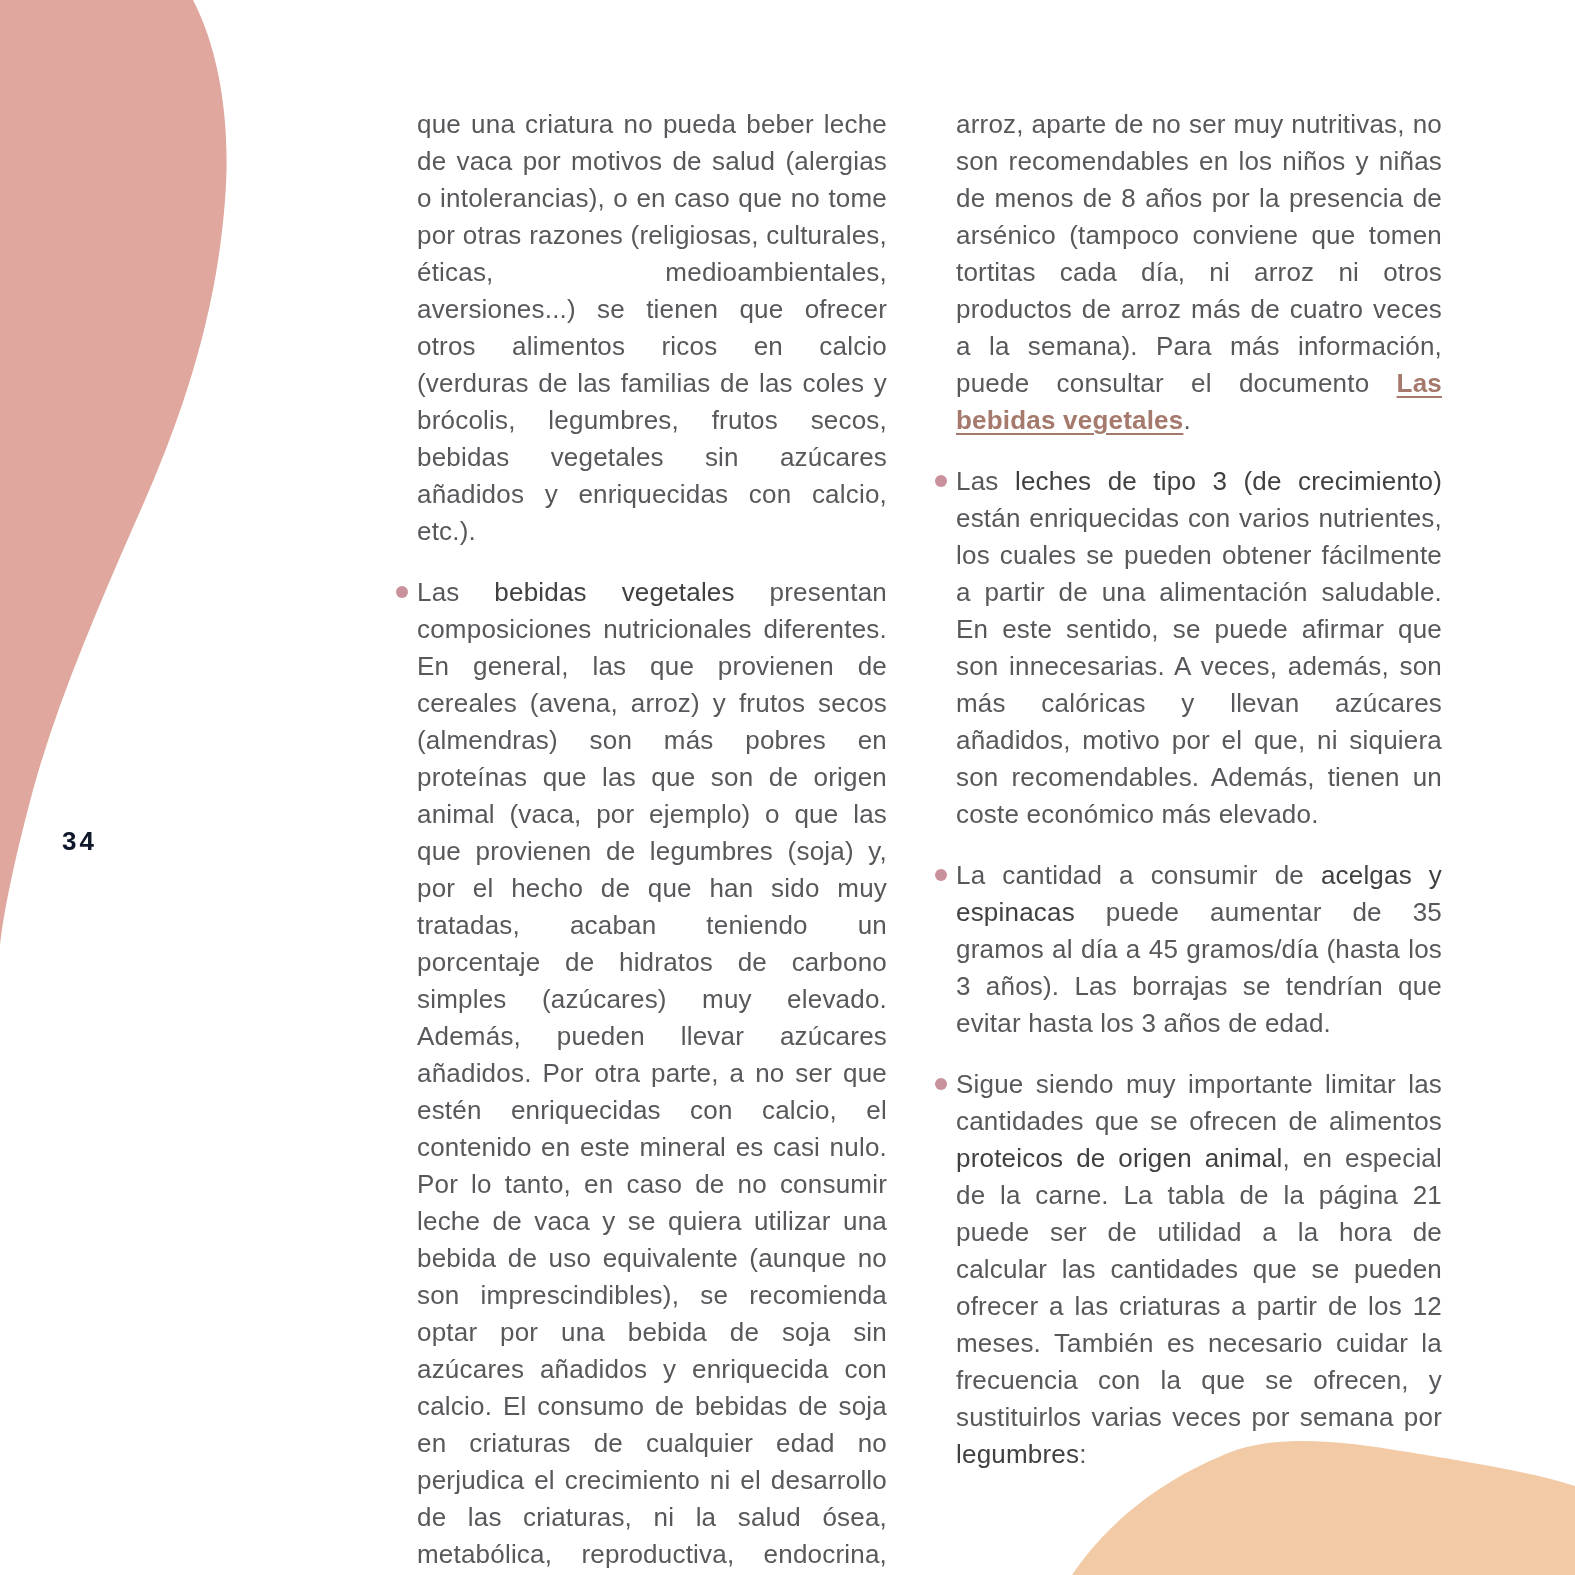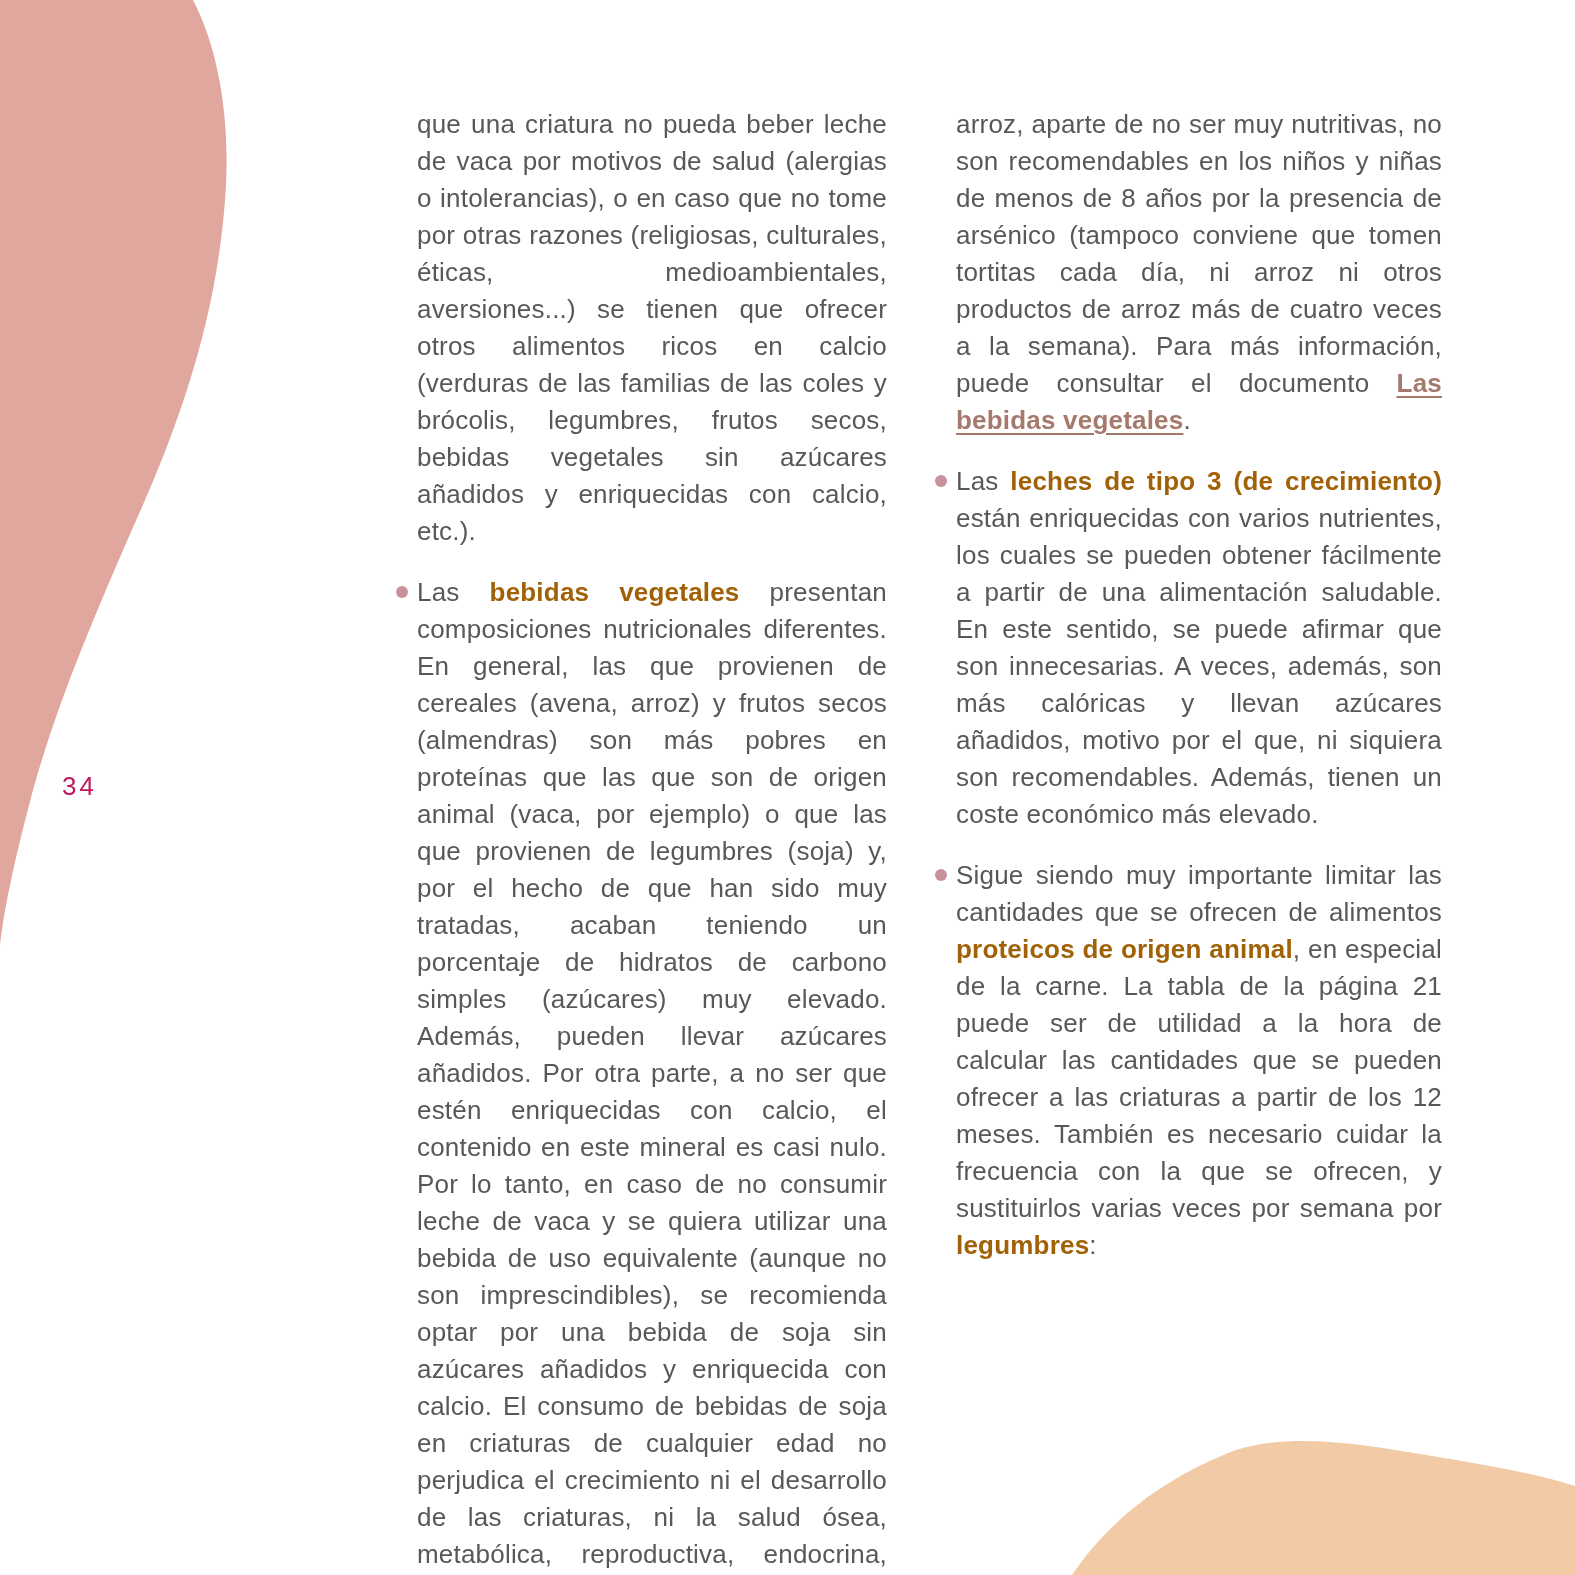--- a/index.html
+++ b/index.html
@@ -9,22 +9,22 @@
     font-family: "Liberation Sans", sans-serif;
     position: relative;
     overflow: hidden;
   }
   .page { position: absolute; inset: 0; }
 
   .blob-tl { position: absolute; top: 0; left: 0; width: 240px; height: 950px; }
   .blob-br { position: absolute; right: 0; bottom: 0; width: 525px; height: 135px; }
 
   .page-num {
-    position: absolute; left: 62px; top: 771px;
-    font-size: 26px; font-weight: 400; color: #be185d;
+    position: absolute; left: 62px; top: 826px;
+    font-size: 26px; font-weight: 700; color: #0f172a;
     letter-spacing: 3px;
   }
 
   .col {
     position: absolute; top: 106px;
     color: #57585b;
     font-size: 26px; line-height: 37px;
     text-align: justify;
     letter-spacing: 0.2px;
   }
@@ -32,21 +32,21 @@
   .col-right { left: 956px; width: 486px; }
 
   .para { margin: 0 0 24px 0; }
   .bullet-item { position: relative; }
   .bullet {
     position: absolute; left: -21px; top: 12px;
     width: 12px; height: 12px; border-radius: 50%;
     background: #c9919c;
     display: inline-block;
   }
-  .hl { color: #a16207; font-weight: 700; }
+  .hl { color: #404040; font-weight: 400; }
   .link {
     color: #a5796c; font-weight: 700;
     text-decoration: underline;
     text-decoration-thickness: 2px;
     text-underline-offset: 4px;
     cursor: pointer;
   }
 </style>
 </head>
 <body>
@@ -67,17 +67,18 @@
     <p class="para"><span>que una criatura no pueda beber leche de vaca por motivos de salud (alergias o intolerancias), o en caso que no tome por otras razones (religiosas, culturales, éticas, medioambientales, aversiones...) se tienen que ofrecer otros alimentos ricos en calcio (verduras de las familias de las coles y brócolis, legumbres, frutos secos, bebidas vegetales sin azúcares añadidos y enriquecidas con calcio, etc.).</span></p>
 
     <p class="para bullet-item"><span class="bullet"></span><span>Las </span><span class="hl">bebidas vegetales</span><span> presentan composiciones nutricionales diferentes. En general, las que provienen de cereales (avena, arroz) y frutos secos (almendras) son más pobres en proteínas que las que son de origen animal (vaca, por ejemplo) o que las que provienen de legumbres (soja) y, por el hecho de que han sido muy tratadas, acaban teniendo un porcentaje de hidratos de carbono simples (azúcares) muy elevado. Además, pueden llevar azúcares añadidos. Por otra parte, a no ser que estén enriquecidas con calcio, el contenido en este mineral es casi nulo. Por lo tanto, en caso de no consumir leche de vaca y se quiera utilizar una bebida de uso equivalente (aunque no son imprescindibles), se recomienda optar por una bebida de soja sin azúcares añadidos y enriquecida con calcio. El consumo de bebidas de soja en criaturas de cualquier edad no perjudica el crecimiento ni el desarrollo de las criaturas, ni la salud ósea, metabólica, reproductiva, endocrina, inmunitaria ni neurológica. En cambio, las bebidas de</span></p>
   </div>
 
   <div class="col col-right">
     <p class="para"><span>arroz, aparte de no ser muy nutritivas, no son recomendables en los niños y niñas de menos de 8 años por la presencia de arsénico (tampoco conviene que tomen tortitas cada día, ni arroz ni otros productos de arroz más de cuatro veces a la semana). Para más información, puede consultar el documento </span><a class="link">Las bebidas vegetales</a><span>.</span></p>
 
     <p class="para bullet-item"><span class="bullet"></span><span>Las </span><span class="hl">leches de tipo 3 (de crecimiento)</span><span> están enriquecidas con varios nutrientes, los cuales se pueden obtener fácilmente a partir de una alimentación saludable. En este sentido, se puede afirmar que son innecesarias. A veces, además, son más calóricas y llevan azúcares añadidos, motivo por el que, ni siquiera son recomendables. Además, tienen un coste económico más elevado.</span></p>
 
+    <p class="para bullet-item"><span class="bullet"></span><span>La cantidad a consumir de </span><span class="hl">acelgas y espinacas</span><span> puede aumentar de 35 gramos al día a 45 gramos/día (hasta los 3 años). Las borrajas se tendrían que evitar hasta los 3 años de edad.</span></p>
 
     <p class="para bullet-item"><span class="bullet"></span><span>Sigue siendo muy importante limitar las cantidades que se ofrecen de alimentos </span><span class="hl">proteicos de origen animal</span><span>, en especial de la carne. La tabla de la página 21 puede ser de utilidad a la hora de calcular las cantidades que se pueden ofrecer a las criaturas a partir de los 12 meses. También es necesario cuidar la frecuencia con la que se ofrecen, y sustituirlos varias veces por semana por </span><span class="hl">legumbres</span><span>:</span></p>
   </div>
 
 </div>
 
 </body></html>

